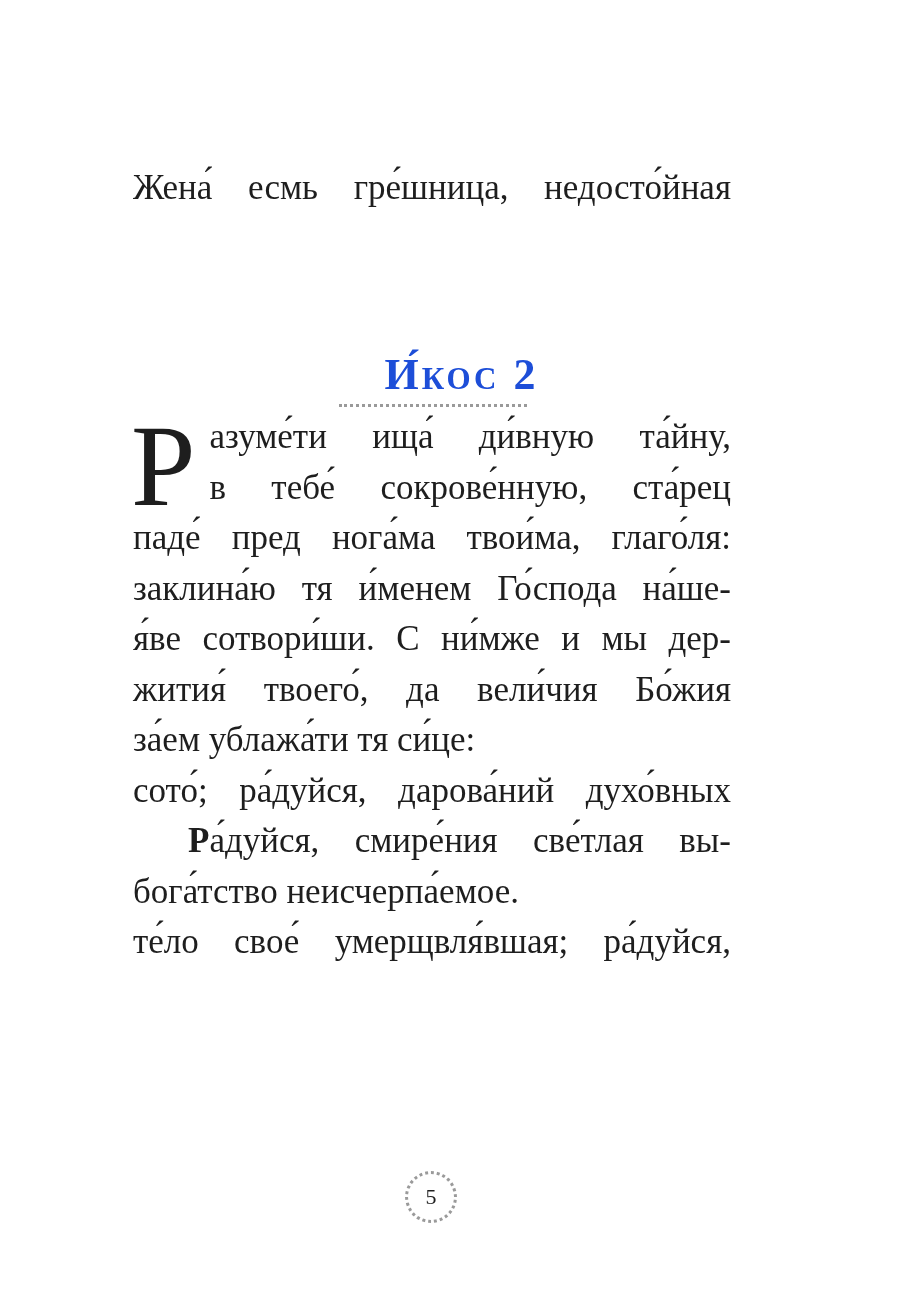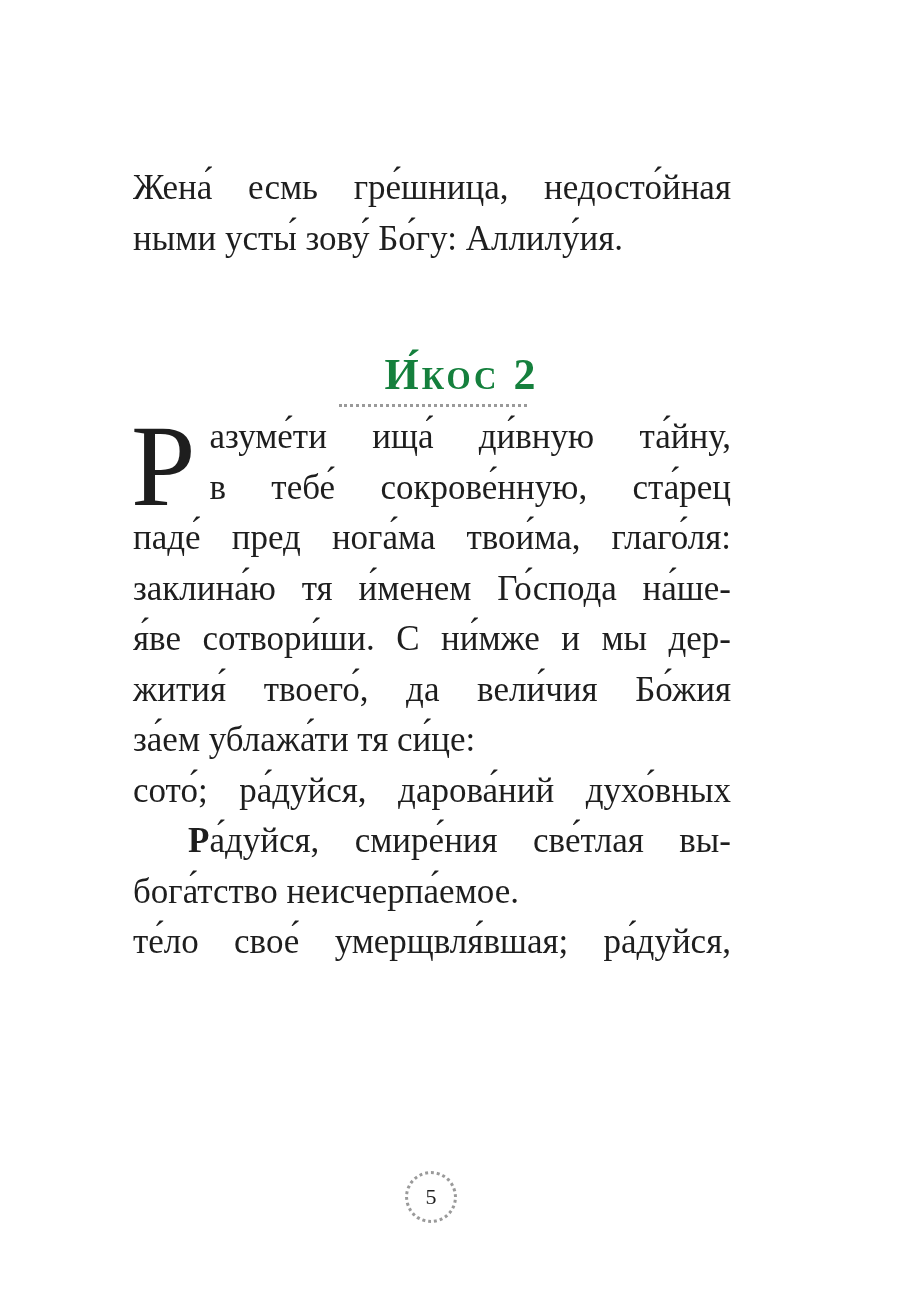--- a/index.html
+++ b/index.html
@@ -37,21 +37,21 @@
       text-align: center;
     }
     .heading {
       display: inline-block;
       font-family: "Liberation Serif", "DejaVu Serif", serif;
       font-weight: bold;
       font-size: 44px;
       letter-spacing: 3px;
       line-height: 50px;
       font-variant: small-caps;
-      color: #15803d;
+      color: #1d4ed8;
       padding-left: 20px;
     }
     .heading-rule {
       position: absolute;
       top: 404px;
       left: 339px;
       width: 188px;
       height: 0;
       border-top: 3px dotted #9a9a9a;
     }
@@ -82,21 +82,20 @@
       justify-content: center;
       font-size: 22px;
       color: #1e1e1e;
     }
   </style>
 </head>
 <body>
 
 <div class="page-text" id="top-block">
   <p class="para justify-last">Жена́ есмь гре́шница, недосто́йная</p>
-  <p class="para">ными усты́ зову́ Бо́гу: Аллилу́ия.</p>
 </div>
 
 <div class="heading-wrap">
   <span class="heading">И́кос 2</span>
 </div>
 <div class="heading-rule"></div>
 
 <div class="page-text" id="main-block">
   <span class="dropcap">Р</span>
   <p class="para justify-last">азуме́ти ища́ ди́вную та́йну,</p>

